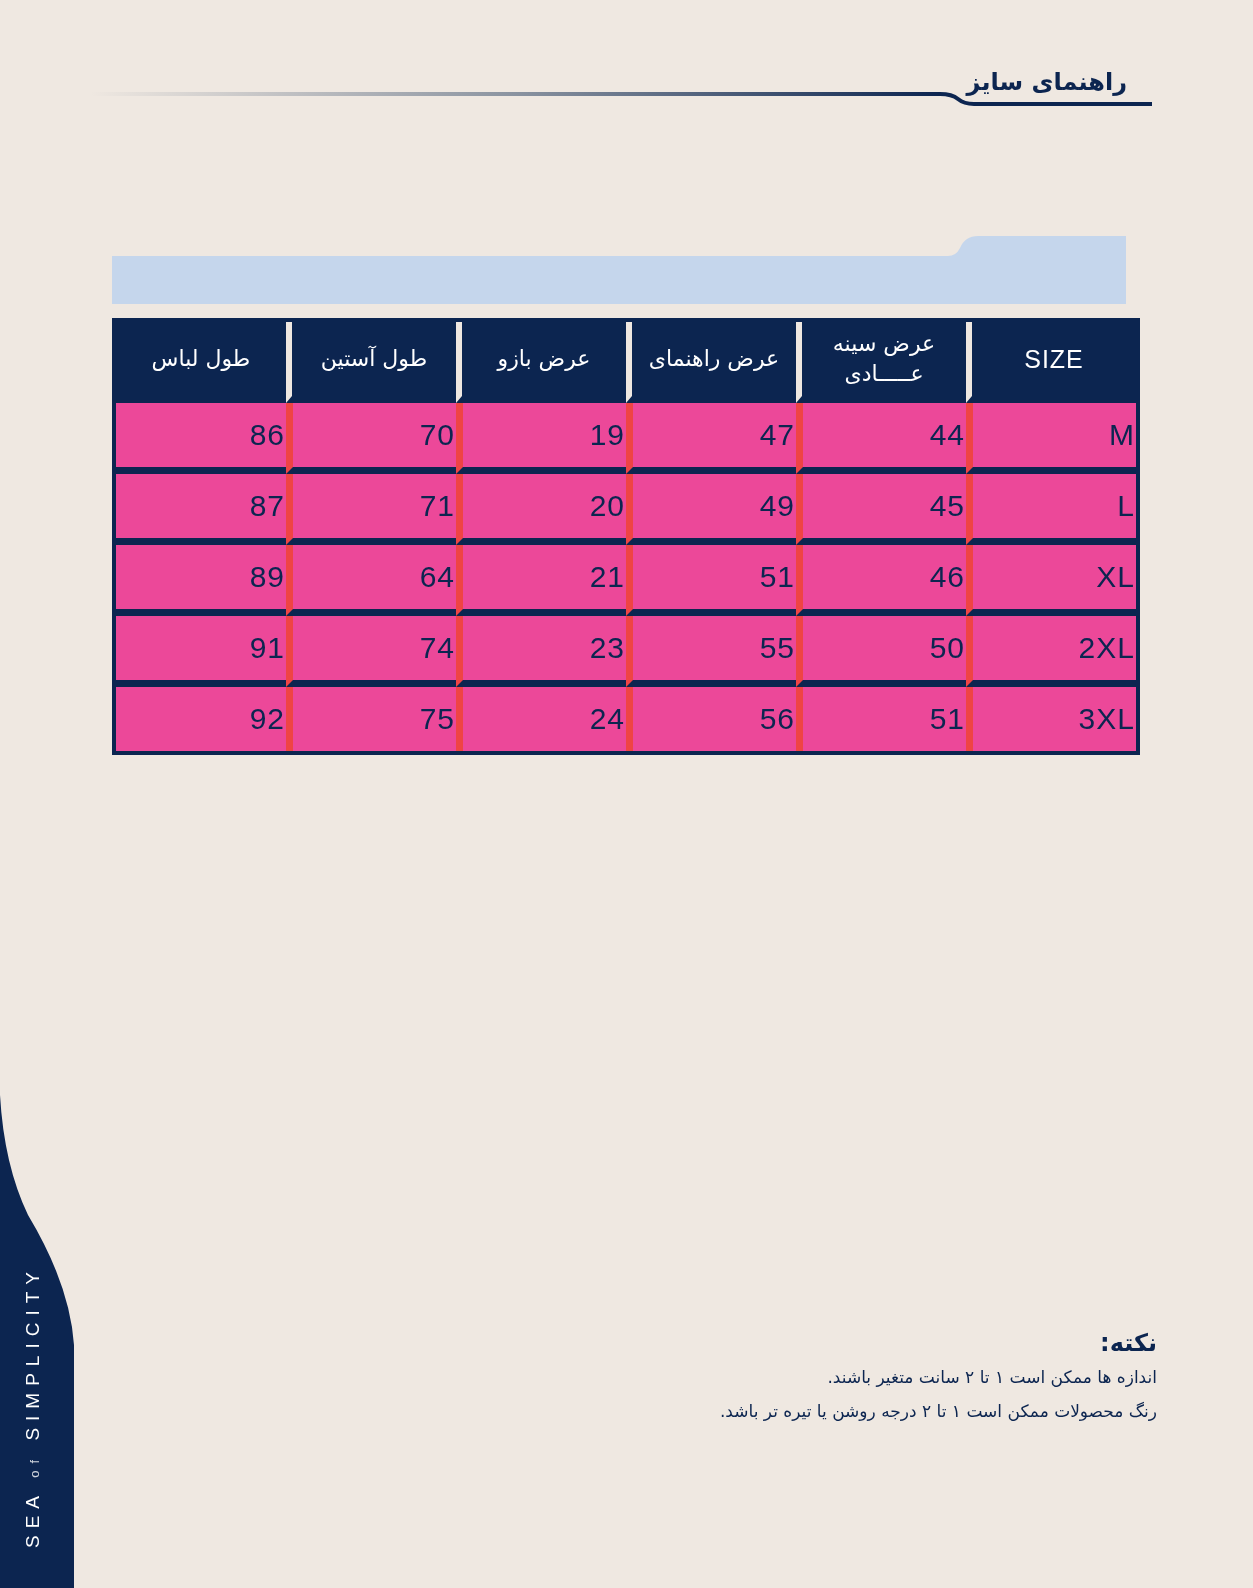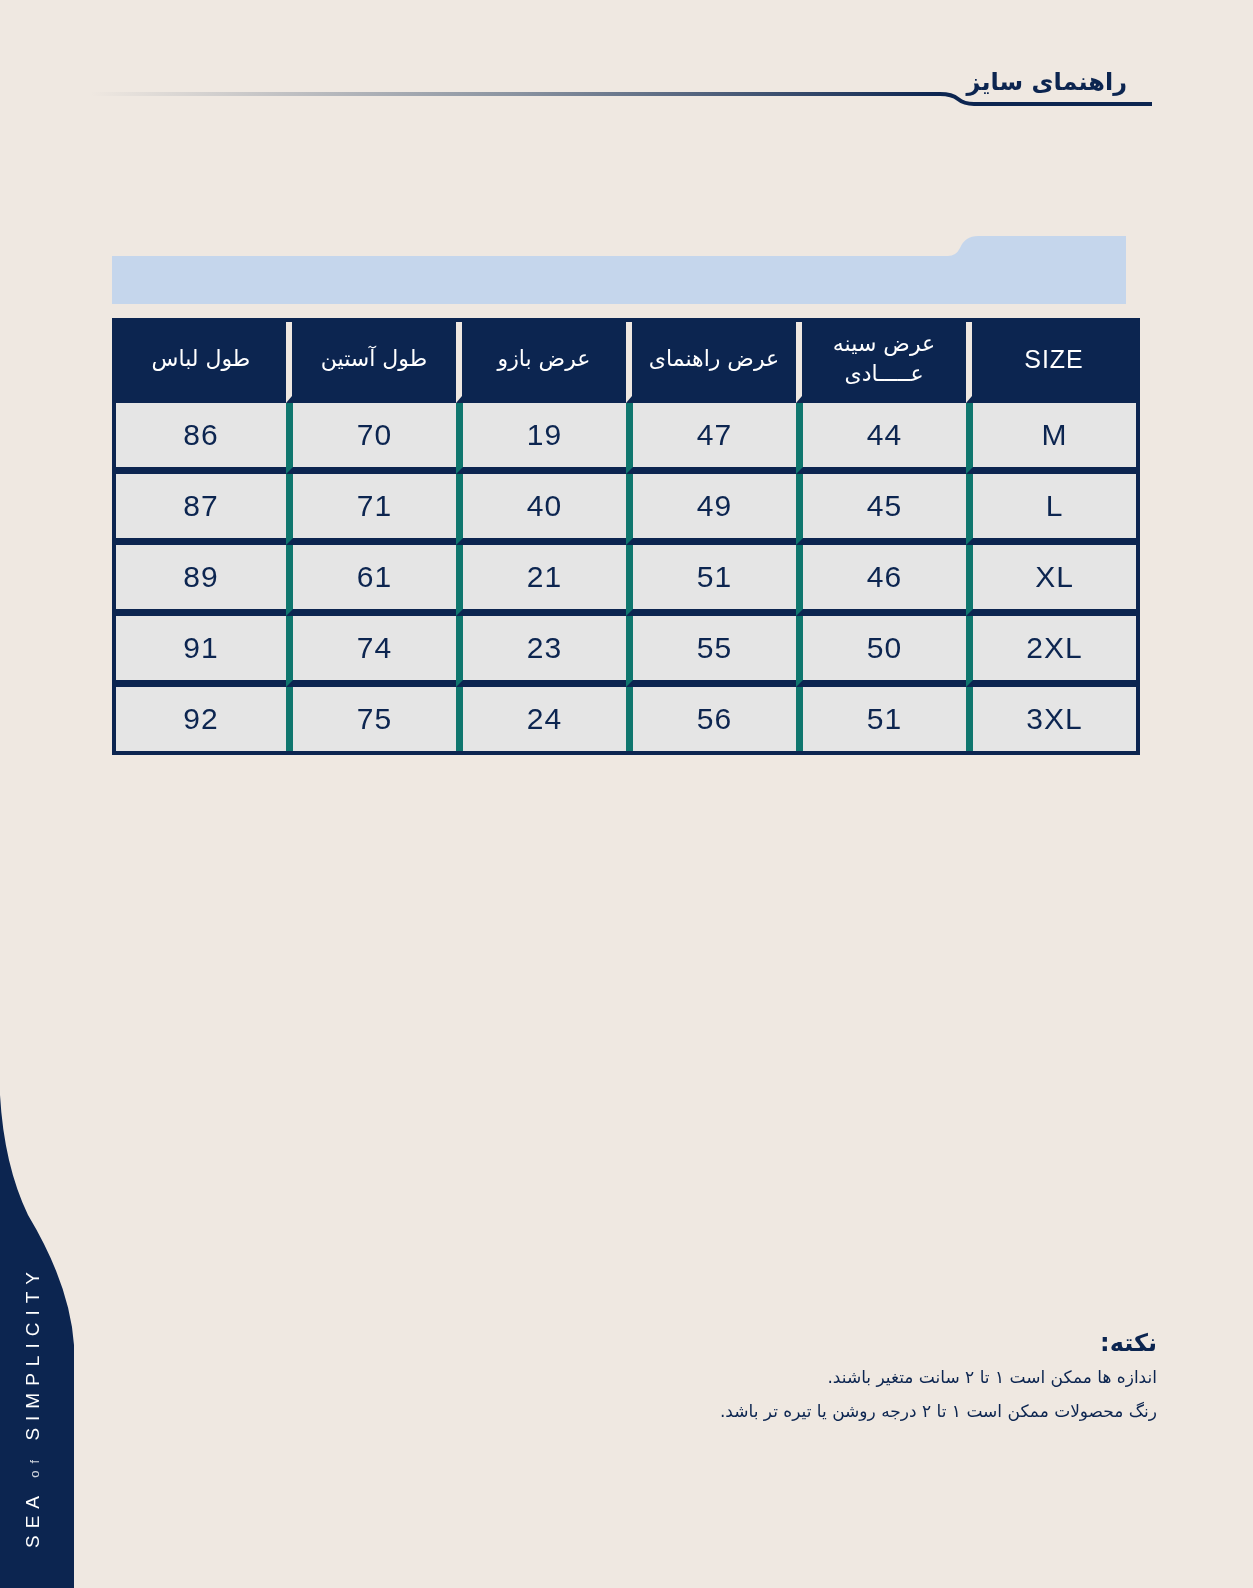--- a/index.html
+++ b/index.html
@@ -16,33 +16,33 @@
   .header-line { position:absolute; top:84px; left:90px; width:1080px; height:30px; }
   .light-band { position:absolute; top:234px; left:112px; width:1028px; height:74px; }
   table.sizes {
     position:absolute; top:318px; left:112px; width:1028px;
     border-collapse:separate; border-spacing:0;
     background:#0c2550; border:4px solid #0c2550;
     direction:rtl; table-layout:fixed;
   }
   table.sizes th, table.sizes td {
     text-align:center; vertical-align:middle;
-    border-left:7px solid #0f766e; border-bottom:7px solid #0c2550;
+    border-left:7px solid #ef4444; border-bottom:7px solid #0c2550;
   }
   table.sizes tr > *:last-child { border-left:none; }
   table.sizes tbody tr:last-child td { border-bottom:none; }
   table.sizes th {
     background:#0c2550; color:#ffffff; font-weight:normal;
     height:72px; font-size:22px; line-height:30px;
     border-left-color:#efe8e1; border-left-width:6px;
   }
   table.sizes th.size-col { font-family:"Liberation Sans", sans-serif; font-size:25px; letter-spacing:1px; }
   table.sizes td {
-    background:#e5e5e5; color:#0c2550; height:62px;
-    font-family:"Liberation Sans", sans-serif; font-size:30px; letter-spacing:1px;
+    background:#ec4899; color:#0c2550; height:62px;
+    font-family:"Liberation Sans", sans-serif; font-size:30px; letter-spacing:1px;text-align:right;
   }
   .note {
     position:absolute; top:1326px; right:96px; width:600px; direction:rtl; text-align:right;
     color:#0c2550; font-size:17px; line-height:34px;
   }
   .note .note-title { font-weight:bold; font-size:24px; }
   .side-brand { position:absolute; left:0; top:1095px; width:76px; height:493px; }
   .brand-text {
     position:absolute; left:22px; top:1548px; transform-origin:0 0; transform:rotate(-90deg);
     color:#ffffff; font-family:"Liberation Sans", sans-serif; font-size:19px; letter-spacing:7px;
@@ -91,30 +91,30 @@
       <td>44</td>
       <td>47</td>
       <td>19</td>
       <td>70</td>
       <td>86</td>
     </tr>
     <tr>
       <td>L</td>
       <td>45</td>
       <td>49</td>
-      <td>40</td>
+      <td>20</td>
       <td>71</td>
       <td>87</td>
     </tr>
     <tr>
       <td>XL</td>
       <td>46</td>
       <td>51</td>
       <td>21</td>
-      <td>61</td>
+      <td>64</td>
       <td>89</td>
     </tr>
     <tr>
       <td>2XL</td>
       <td>50</td>
       <td>55</td>
       <td>23</td>
       <td>74</td>
       <td>91</td>
     </tr>

